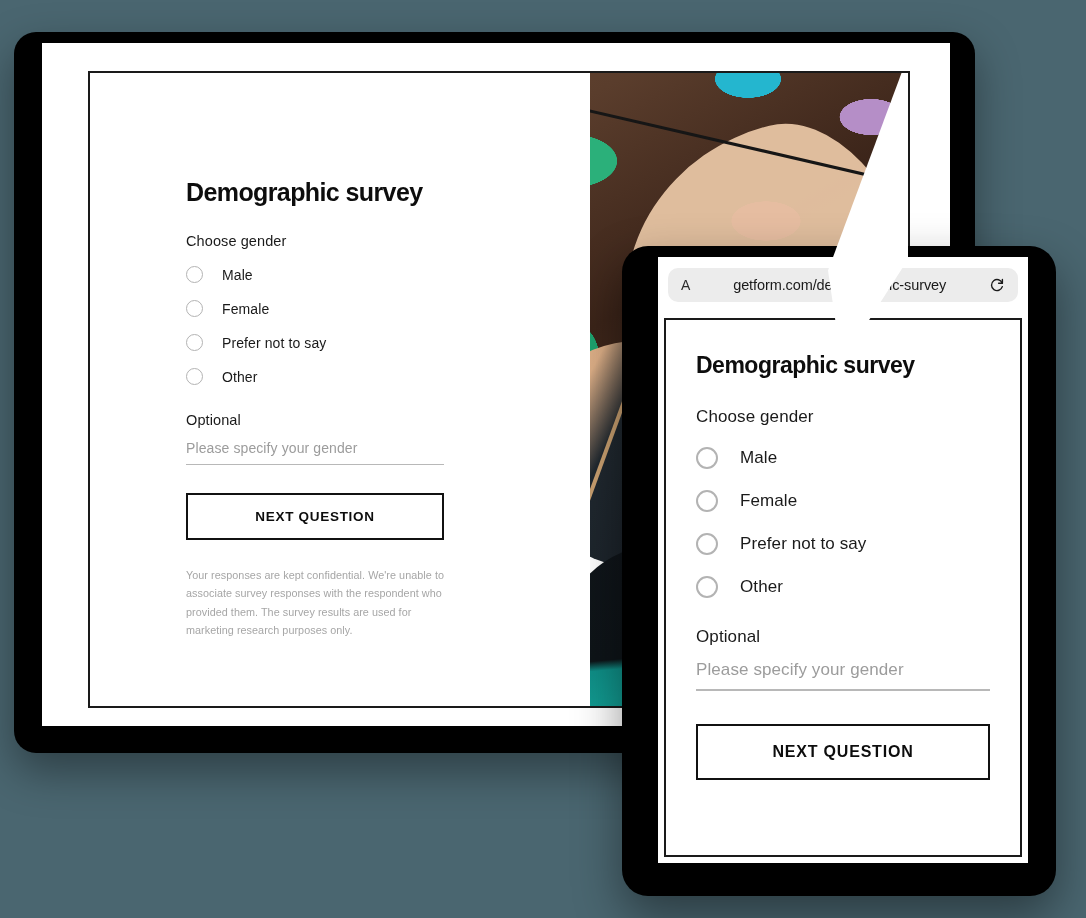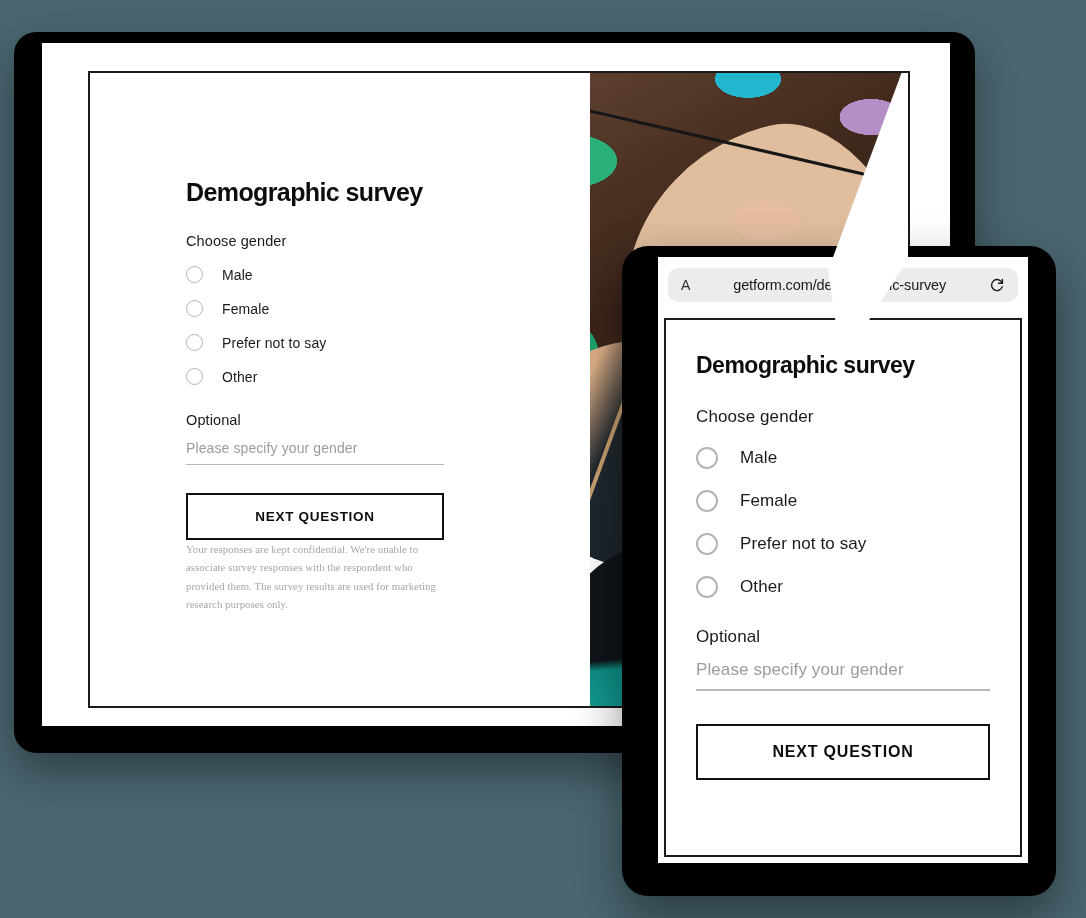--- a/index.html
+++ b/index.html
@@ -127,26 +127,26 @@
     background: #ffffff;
     font-family: "Liberation Sans", sans-serif;
     font-size: 13.5px;
     font-weight: 700;
     letter-spacing: 0.7px;
     color: #0d0d0d;
     text-align: center;
     cursor: pointer;
   }
   .d-disclaimer {
+    margin-top: 26px;
     font-size: 10.8px;
     line-height: 1.72;
     color: #a6a6a6;
     letter-spacing: 0.05px;
     width: 262px;
-    font-family: Liberation Serif, serif;
   }
 
   
   .d-photo-col {
     flex: 1 1 auto;
     position: relative;
     background: #ffffff;
     overflow: hidden;
   }
 

